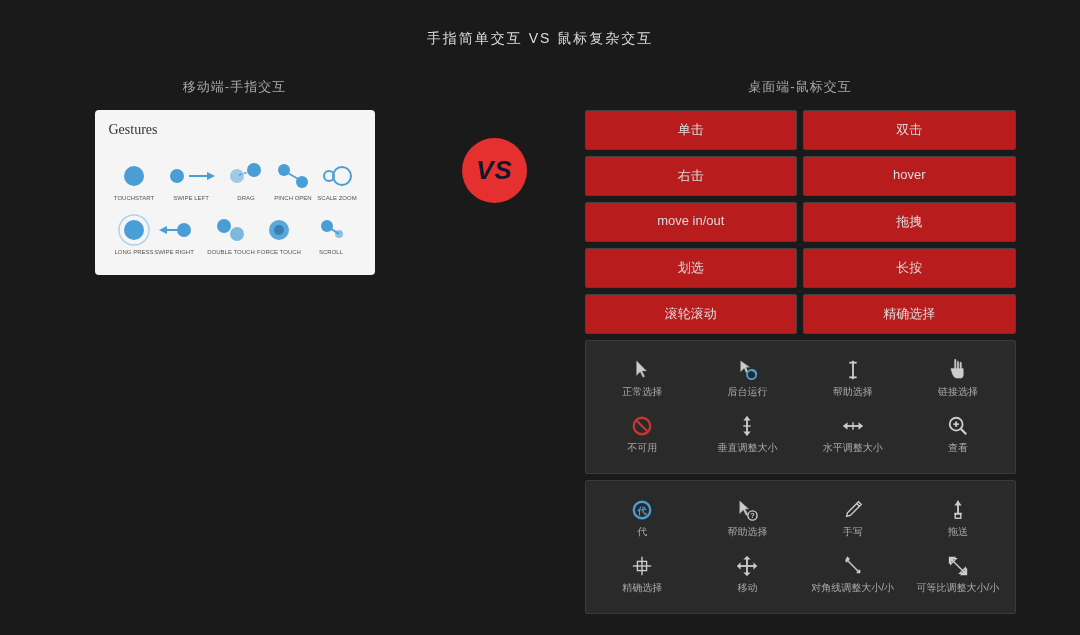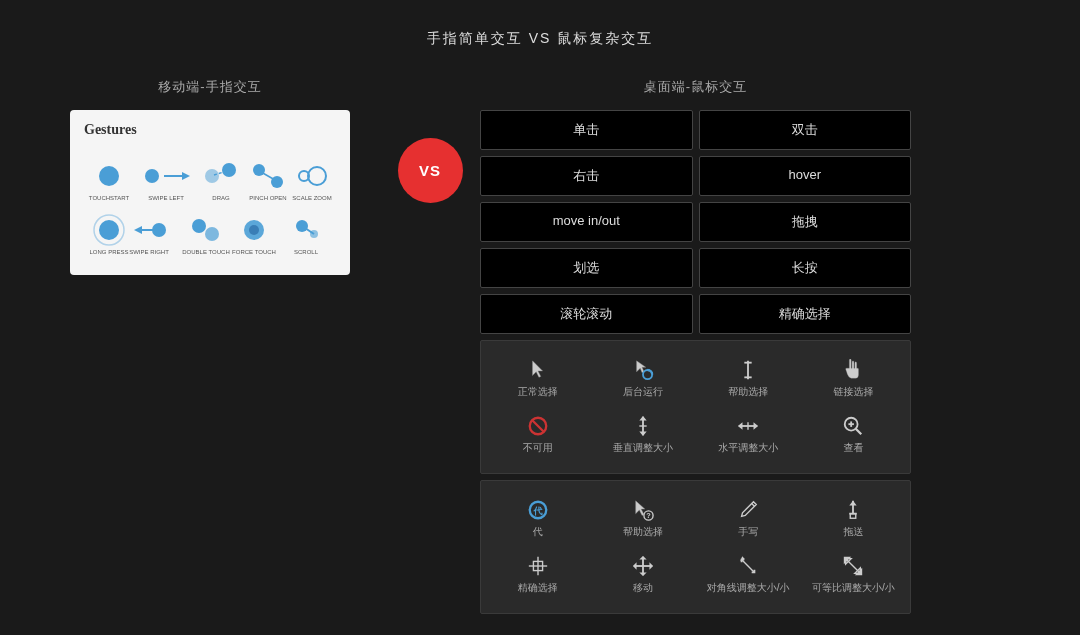--- a/index.html
+++ b/index.html
@@ -26,21 +26,22 @@
       color: #dddddd;
       margin-bottom: 30px;
       font-weight: 400;
       letter-spacing: 2px;
     }
 
     .content-area {
       display: flex;
       width: 100%;
       align-items: flex-start;
-      justify-content: flex-start;
+      justify-content: center;
+      gap: 40px;
     }
 
     
     .left-section {
       display: flex;
       flex-direction: column;
       align-items: center;
       width: 340px;
     }
 
@@ -59,21 +60,21 @@
       display: flex;
       flex-direction: column;
       padding: 12px 14px;
       position: relative;
       overflow: hidden;
     }
 
     .gesture-title {
       color: #333;
       font-size: 14px;
-      font-weight: 700;
+      font-weight: 400;
       margin-bottom: 10px;
       font-family: Georgia, serif;
     }
 
     
     .vs-section {
       display: flex;
       align-items: flex-start;
       justify-content: center;
       padding-top: 60px;
@@ -81,45 +82,46 @@
     }
 
     .vs-circle {
       width: 65px;
       height: 65px;
       background: #e63030;
       border-radius: 50%;
       display: flex;
       align-items: center;
       justify-content: center;
-      font-size: 15px;
+      font-size: 26px;
       font-weight: bold;
-      color: #ffffff;
+      color: #0f172a;
       letter-spacing: 1px;
+      font-style: italic;
     }
 
     
     .right-section {
       display: flex;
       flex-direction: column;
       align-items: center;
       width: 431px;
     }
 
     
     .btn-grid {
       display: grid;
       grid-template-columns: 1fr 1fr;
       gap: 6px;
       width: 100%;
       margin-bottom: 6px;
     }
 
     .action-btn {
-      background: #000000;
+      background: #b91c1c;
       border: 1px solid #444;
       color: #dddddd;
       padding: 10px 0;
       border-radius: 2px;
       font-size: 13px;
       text-align: center;
       cursor: pointer;
     }
 
     

